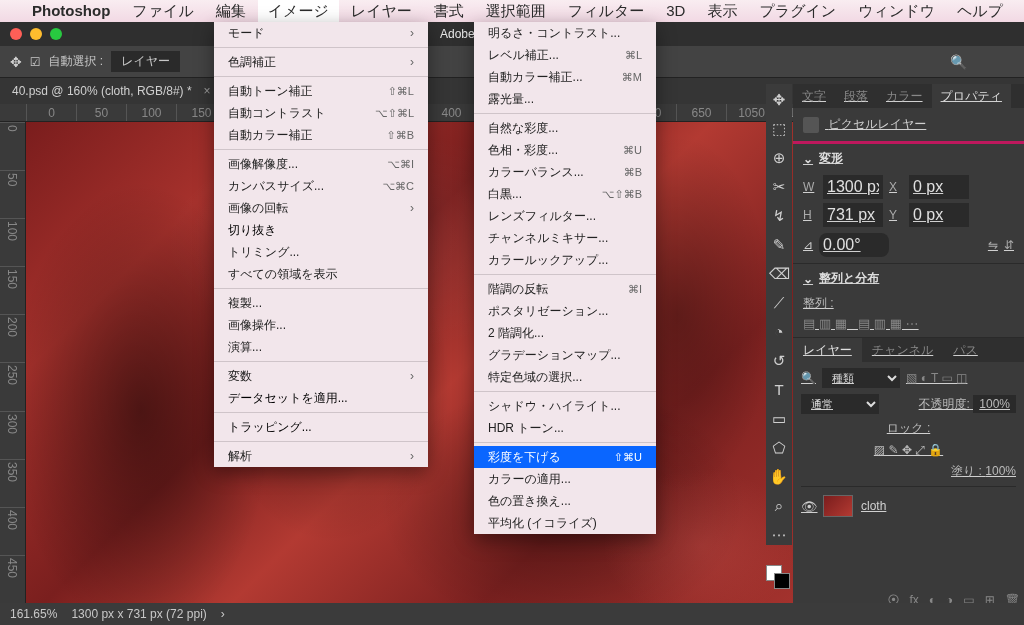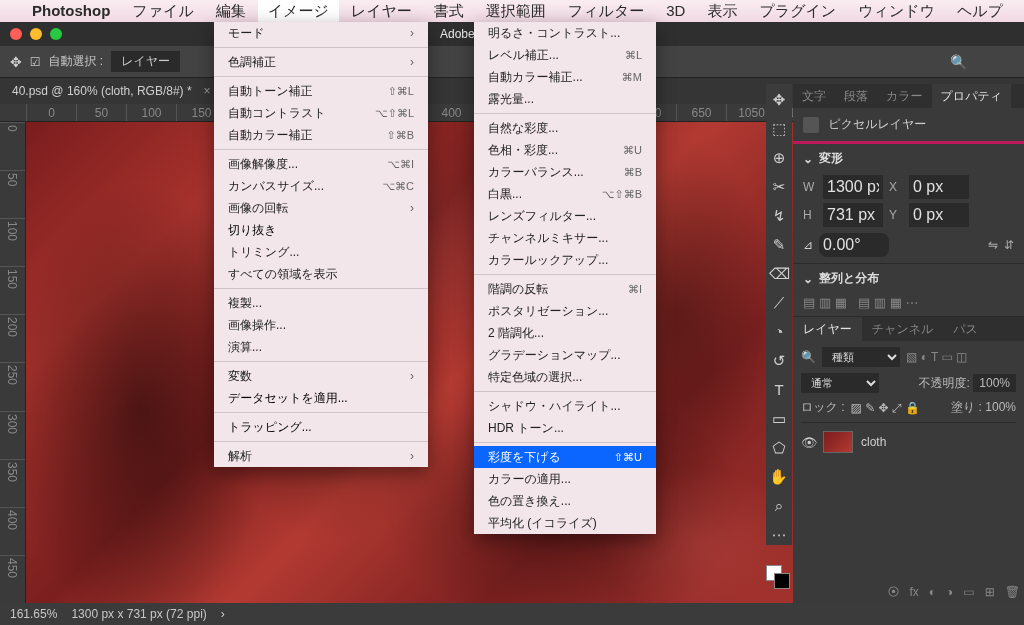--- a/index.html
+++ b/index.html
@@ -23,42 +23,42 @@
 .ruler-h span{width:50px;text-align:center;border-left:1px solid #555;line-height:18px;}
 .workarea{position:absolute;top:122px;left:0;right:231px;bottom:22px;display:flex;}
 .ruler-v{width:26px;background:#3a3a3a;color:#888;font-size:9px;display:flex;flex-direction:column;border-right:1px solid #222;}
 .ruler-v span{height:50px;border-top:1px solid #555;writing-mode:vertical-rl;text-orientation:mixed;line-height:26px;padding-top:2px;}
 .canvas{flex:1;background:linear-gradient(135deg,#7a1d1d,#a6312c 20%,#7a1f1e 40%,#b33a32 55%,#7d2120 75%,#a3322d);position:relative;overflow:hidden;}
 .canvas::before,.canvas::after{content:"";position:absolute;inset:0;}
 .canvas::before{background:radial-gradient(ellipse 220px 380px at 15% 60%,rgba(0,0,0,.45),transparent 60%),radial-gradient(ellipse 260px 180px at 70% 80%,rgba(0,0,0,.35),transparent 70%),radial-gradient(ellipse 300px 160px at 45% 25%,rgba(255,255,255,.05),transparent 70%);}
 .canvas::after{background:radial-gradient(ellipse 180px 240px at 40% 55%,rgba(0,0,0,.35),transparent 65%),radial-gradient(ellipse 160px 300px at 85% 40%,rgba(0,0,0,.35),transparent 60%),radial-gradient(ellipse 140px 110px at 88% 88%,rgba(255,120,110,.18),transparent 70%);}
 .toolbar-r{position:absolute;top:84px;right:232px;width:26px;background:#3b3b3b;display:flex;flex-direction:column;align-items:center;padding-top:6px;gap:9px;}
 .toolbar-r .tl{width:20px;height:20px;color:#cfcfcf;font-size:15px;text-align:center;line-height:20px;cursor:pointer;}
-.panel-col{position:absolute;top:84px;right:0;width:231px;bottom:22px;background:#3a3a3a;display:flex;flex-direction:column;font-size:11px;}
+.panel-col{position:absolute;top:84px;right:0;width:231px;bottom:14px;background:#3a3a3a;display:flex;flex-direction:column;font-size:11px;text-decoration:underline;}
 .panel-tabs{display:flex;background:#2f2f2f;height:24px;align-items:center;}
 .panel-tabs span{padding:0 9px;color:#888;height:24px;line-height:24px;}
 .panel-tabs span.active{background:#3a3a3a;color:#e0e0e0;}
 .panel-body{padding:8px 10px;border-bottom:3px solid #be185d;}
 .prop-ic{width:16px;height:16px;display:inline-block;vertical-align:middle;margin-right:6px;background:#555;border-radius:2px;}
 .accordion{padding:6px 10px;border-bottom:1px solid #2a2a2a;}
 .accordion .hdr{display:flex;align-items:center;gap:6px;font-weight:600;color:#ddd;margin-bottom:8px;}
 .fld-row{display:flex;gap:6px;margin:4px 0;align-items:center;}
 .fld-row label{width:14px;color:#aaa;}
 .num-in{background:#2a2a2a;color:#e0e0e0;border:none;width:60px;padding:3px 4px;font-size:16px;}
 .angle{display:flex;gap:6px;margin-top:6px;align-items:center;}
 .mini-icons{display:flex;gap:8px;color:#888;margin-top:2px;font-size:13px;}
 .layers-hdr{display:flex;background:#2f2f2f;height:24px;align-items:center;}
 .layers-hdr span{padding:0 10px;color:#888;height:24px;line-height:24px;}
 .layers-hdr span.active{background:#3a3a3a;color:#e0e0e0;}
 .layers-body{padding:6px 8px 8px;}
 .sel-row{display:flex;gap:6px;align-items:center;margin-bottom:6px;}
 .sel{background:#2a2a2a;color:#ddd;border:none;padding:3px 6px;font-size:11px;width:78px;}
 .pct-row{display:flex;justify-content:space-between;align-items:center;margin:3px 0;color:#bbb;}
 .pct-row .pct{background:#2a2a2a;padding:2px 6px;}
-.lock-row{display:flex;align-items:center;gap:6px;color:#bbb;margin:6px 0;border-bottom:1px solid #2a2a2a;padding-bottom:6px;font-size:10.5px;}
+.lock-row{display:flex;align-items:center;gap:6px;color:#bbb;margin:6px 0;border-bottom:1px solid #2a2a2a;padding-bottom:6px;font-size:10.5px;flex-direction:column;}
 .layer-item{display:flex;align-items:center;gap:8px;padding:3px 0;height:26px;}
 .thumb{width:30px;height:22px;background:linear-gradient(135deg,#7a1d1d,#b33a32);border:1px solid #666;}
 .eye{color:#ccc;font-size:13px;width:14px;text-align:center;}
 .bottom-mini{display:flex;gap:10px;justify-content:flex-end;color:#888;padding:4px 4px;margin-top:auto;font-size:12px;}
 .statusbar{position:absolute;bottom:0;left:0;right:0;height:22px;background:#3b3b3b;display:flex;align-items:center;padding:0 10px;gap:14px;color:#c8c8c8;font-size:11px;}
 .swatch-stack{position:absolute;bottom:26px;right:232px;width:26px;height:34px;}
 .swatch-stack .sw1{position:absolute;top:0;left:0;width:16px;height:16px;background:#fff;border:1px solid #888;}
 .swatch-stack .sw2{position:absolute;top:8px;left:8px;width:16px;height:16px;background:#000;border:1px solid #888;}
 .dropdown{position:absolute;background:#f2e6eb;color:#222;box-shadow:0 6px 18px rgba(0,0,0,.4);font-size:12px;z-index:50;}
 .dropdown .row{display:flex;justify-content:space-between;align-items:center;height:22px;padding:0 14px;white-space:nowrap;}
@@ -206,20 +206,21 @@
       <input class="num-in" style="width: 70px; border-radius: 8px;" value="0.00°">
       <span style="margin-left:auto;color:#aaa">⇋</span>
       <span style="color:#aaa">⇵</span>
     </div>
   </div>
   <div class="accordion">
     <div class="hdr">
         <span>⌄</span>
         <span>整列と分布</span>
       </div>
+    <div style="color:#bbb;margin:4px 0;">整列 :</div>
     <div class="mini-icons">▤ ▥ ▦ &nbsp; ▤ ▥ ▦ ⋯</div>
   </div>
 
   <div class="layers-hdr">
     <span class="active">レイヤー</span>
     <span>チャンネル</span>
     <span>パス</span>
   </div>
   <div class="layers-body">
     <div class="sel-row">

